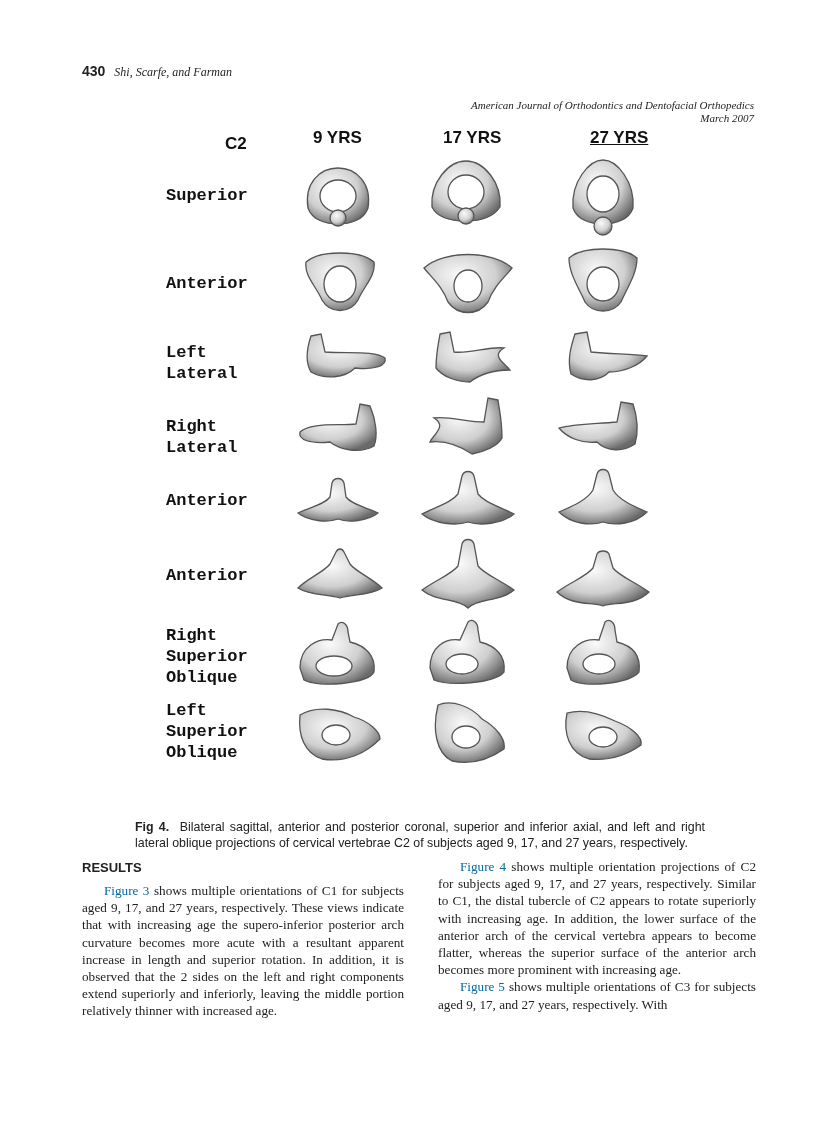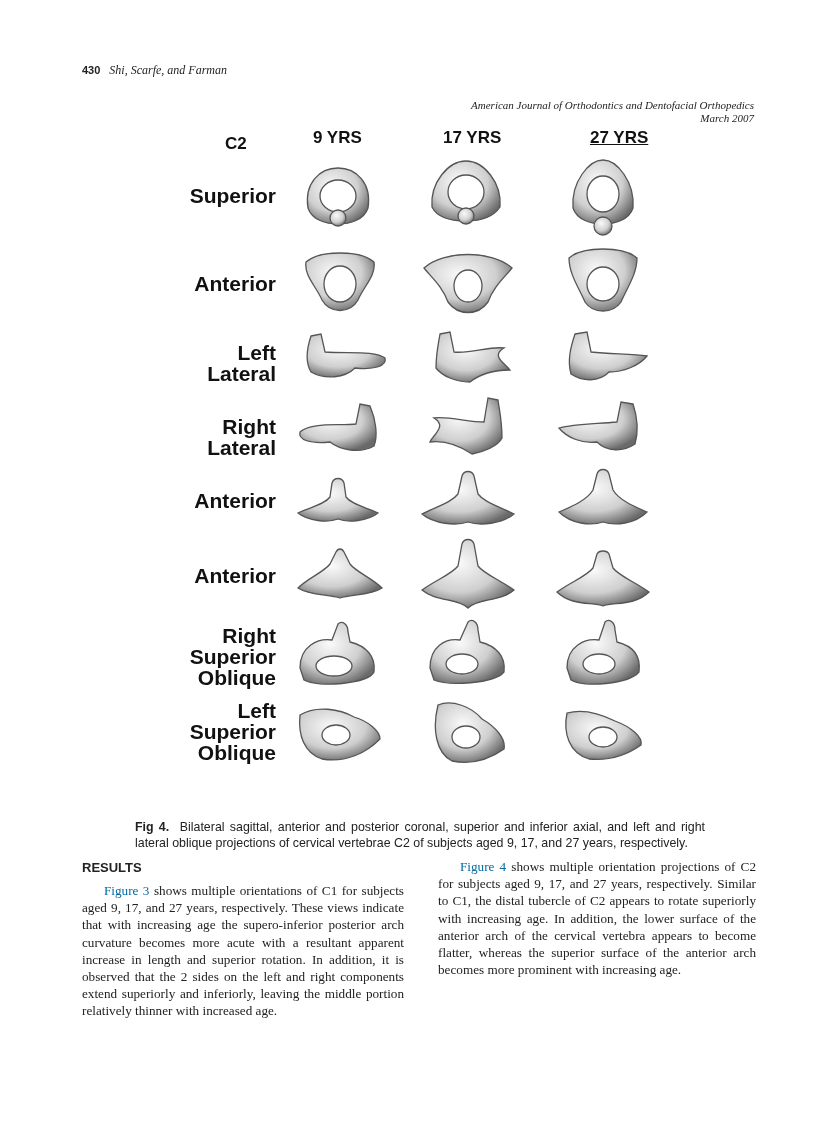--- a/index.html
+++ b/index.html
@@ -1,24 +1,24 @@
 <!DOCTYPE html>
 <html><head>
 <meta charset="utf-8">
 <style>
   html, body { margin:0; padding:0; background:#fff; }
   body { width:838px; height:1122px; position:relative; overflow:hidden; font-family:"Liberation Serif", serif; color:#222; }
   .header-left { position:absolute; left:82px; top:63px; font-size:12px; }
-  .header-left .pgnum { font-family:"Liberation Sans", sans-serif; font-weight:bold; font-size:11px; margin-right:6px;margin-top:48px; }
+  .header-left .pgnum { font-family:"Liberation Sans", sans-serif; font-weight:bold; font-size:14px; margin-right:6px;margin-top:48px; }
   .header-left .authors { font-style:italic; }
   .header-right { position:absolute; right:84px; top:63px; text-align:right; font-style:italic; font-size:11px; line-height:13px;margin-top:36px; }
 
   .figure { position:absolute; left:170px; top:120px; width:500px; height:650px; }
   .fig-head { position:absolute; font-family:"Liberation Sans", sans-serif; font-weight:bold; font-size:17px; color:#111; }
-  .row-label { position:absolute; width:110px; text-align:right; font-family:Liberation Sans, sans-serif; font-weight:bold; font-size:21px; line-height:21px; color:#111; }
+  .row-label { position:absolute; width:110px; text-align:left; font-family:Liberation Mono, monospace; font-weight:bold; font-size:17px; line-height:21px; color:#111; }
   .bone { position:absolute; }
 
   .caption { position:absolute; left:135px; top:819px; width:570px; font-family:"Liberation Sans", sans-serif; font-size:12.4px; line-height:16px; color:#222; text-align:justify; }
   .caption b { font-weight:bold; }
 
   .section-head { position:absolute; left:82px; top:860px; font-family:"Liberation Sans", sans-serif; font-weight:bold; font-size:13px; color:#222; }
   .col { position:absolute; font-size:13.2px; line-height:17.2px; text-align:justify; color:#222; }
   .col p { margin:0; text-indent:22px; }
   .link { color:#0369a1; }
 </style>
@@ -163,13 +163,14 @@
 </div>
 
 <div class="section-head">RESULTS</div>
 
 <div class="col" style="left:82px; top:882px; width:322px;">
   <p><a class="link">Figure 3</a><span> shows multiple orientations of C1 for subjects aged 9, 17, and 27 years, respectively. These views indicate that with increasing age the supero-inferior posterior arch curvature becomes more acute with a resultant apparent increase in length and superior rotation. In addition, it is observed that the 2 sides on the left and right components extend superiorly and inferiorly, leaving the middle portion relatively thinner with increased age.</span></p>
 </div>
 
 <div class="col" style="left:438px; top:858px; width:318px;">
   <p><a class="link">Figure 4</a><span> shows multiple orientation projections of C2 for subjects aged 9, 17, and 27 years, respectively. Similar to C1, the distal tubercle of C2 appears to rotate superiorly with increasing age. In addition, the lower surface of the anterior arch of the cervical vertebra appears to become flatter, whereas the superior surface of the anterior arch becomes more prominent with increasing age.</span></p>
+  <p><a class="link">Figure 5</a><span> shows multiple orientations of C3 for subjects aged 9, 17, and 27 years, respectively. With</span></p>
 </div>
 
 </body></html>

